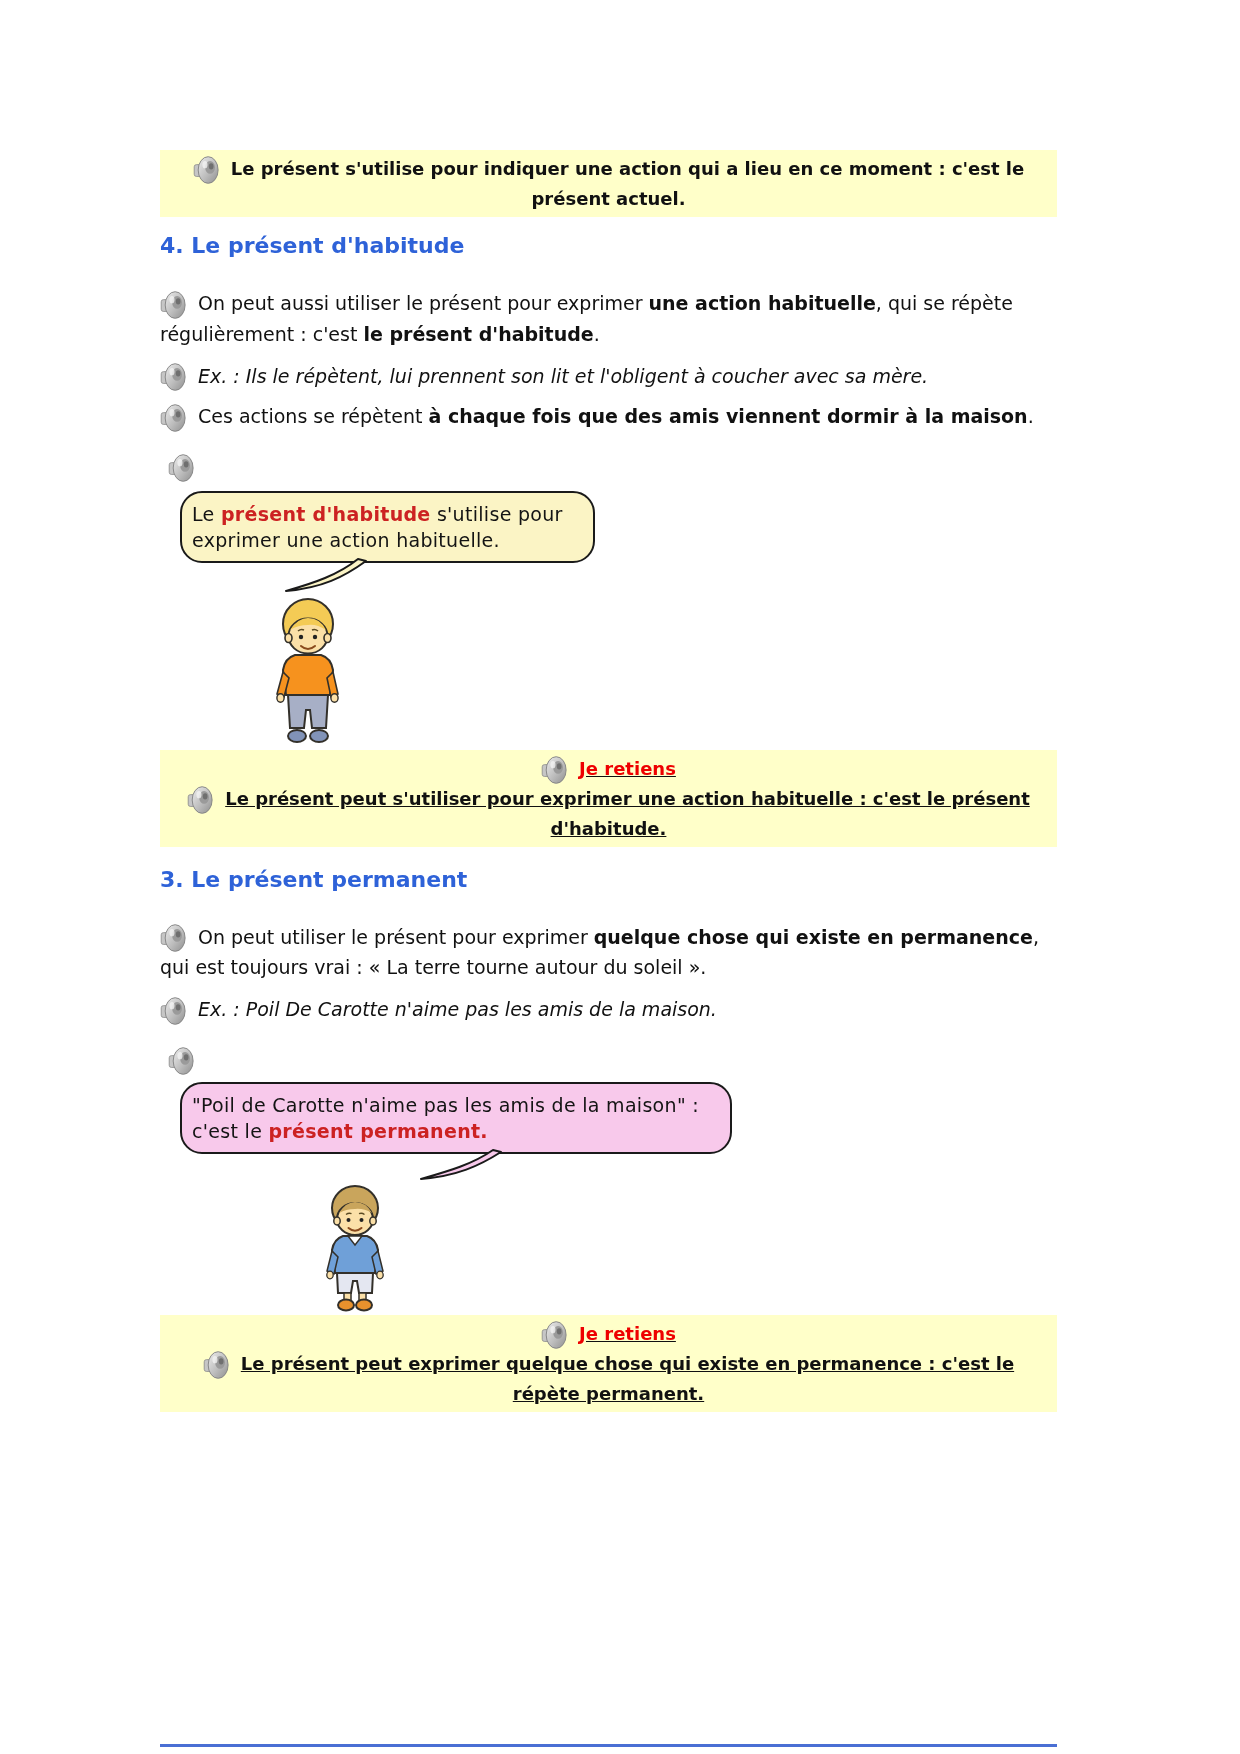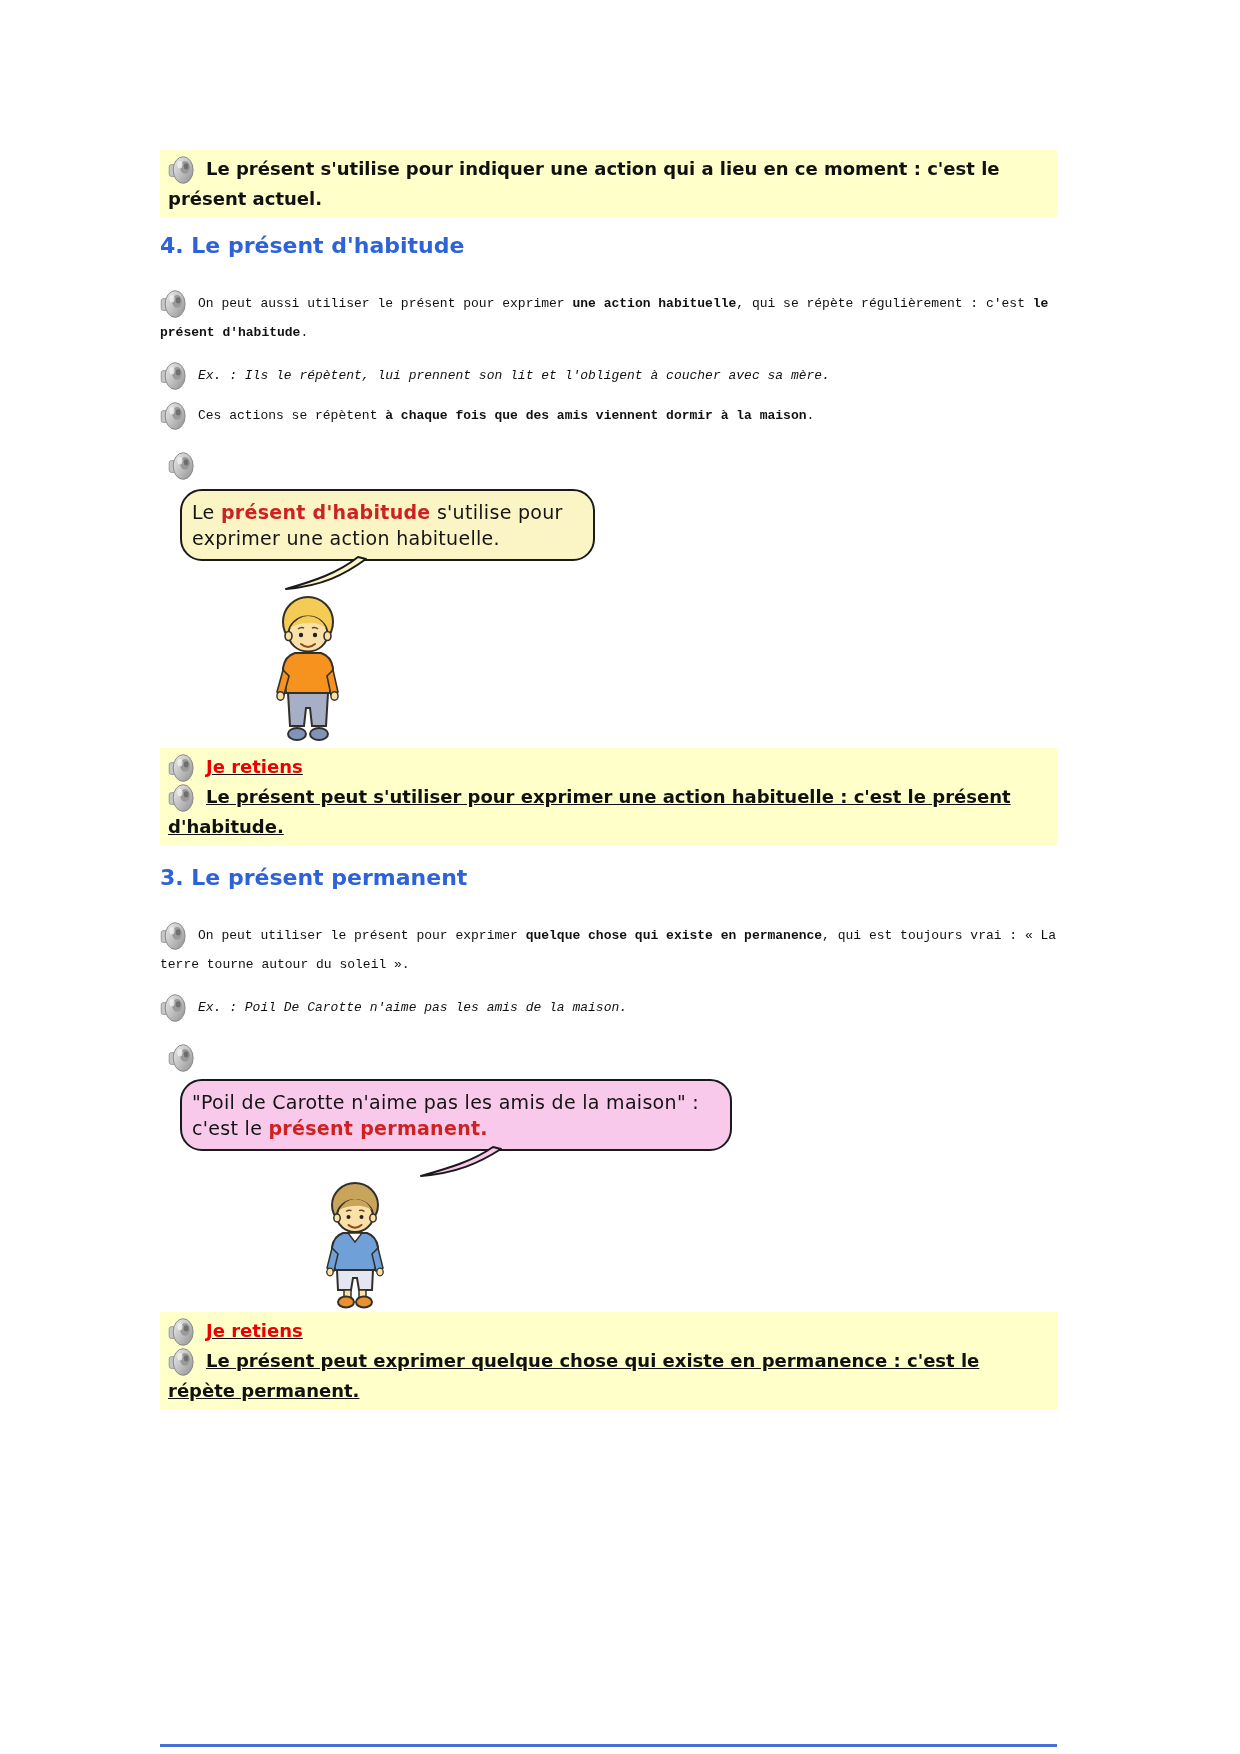--- a/index.html
+++ b/index.html
@@ -12,28 +12,28 @@
   .spacer-top{height:150px;}
 
   
   .spk{width:26px;height:30px;vertical-align:middle;margin-right:12px;display:inline-block;}
   .spk-block{display:block;margin:0 0 6px 8px;}
 
   
   .ybox{background:var(--box_bg);padding:5px 8px;line-height:27px;font-size:18px;}
   .ybox .bold-text{font-weight:bold;}
   .retain-label{color:var(--red_label);font-weight:bold;}
-  .yline{display:block;}
+  .yline{display:block;text-align:center;}
 
   
   h2{color:var(--heading);font-size:22px;line-height:26px;margin:20px 0 0 0;font-weight:bold;}
   .h2-first{margin-top:16px;}
 
   
-  .para{font-size:13px;line-height:28px;margin:14px 0 0 0;font-family:Liberation Mono, monospace;}
+  .para{font-size:19px;line-height:28px;margin:14px 0 0 0;}
   .para-first{margin-top:30px;}
   .seg-b{font-weight:bold;}
   .seg-i{font-style:italic;}
   .seg-r{color:var(--seg_red);font-weight:bold;}
 
   
   .bubble{
     border:2.5px solid #1a1a1a;border-radius:22px;
     text-align:left;font-size:19px;line-height:26px;
     padding:8px 10px;letter-spacing:0.3px;color:#141414;

